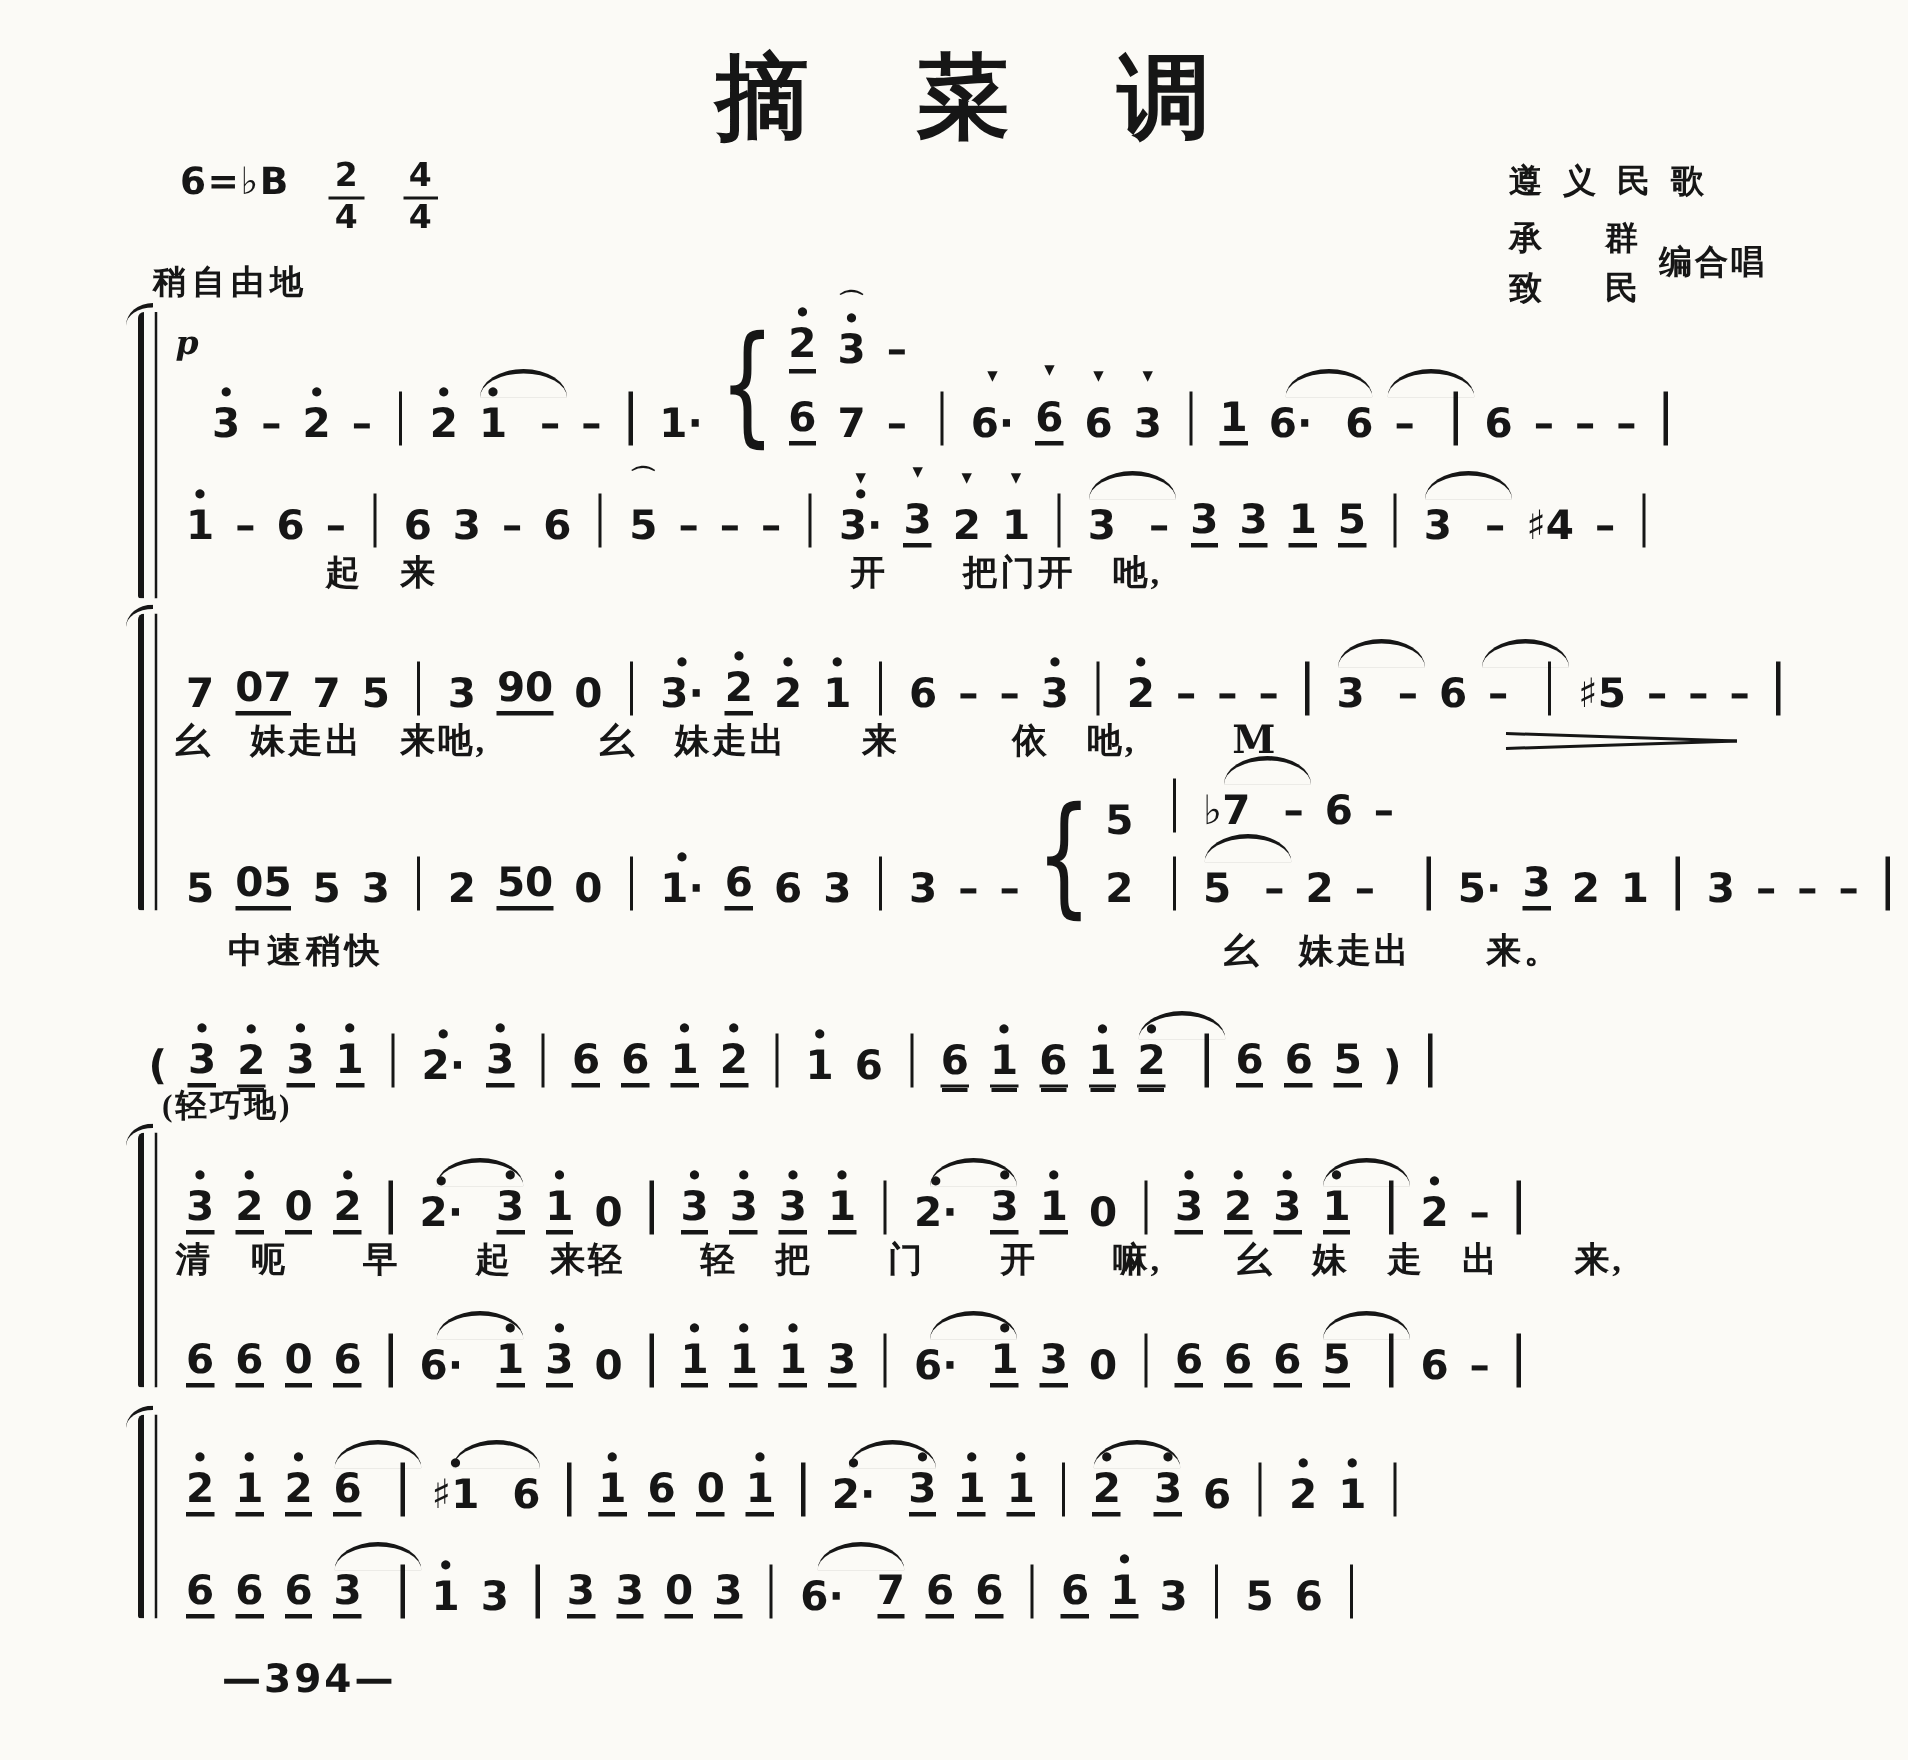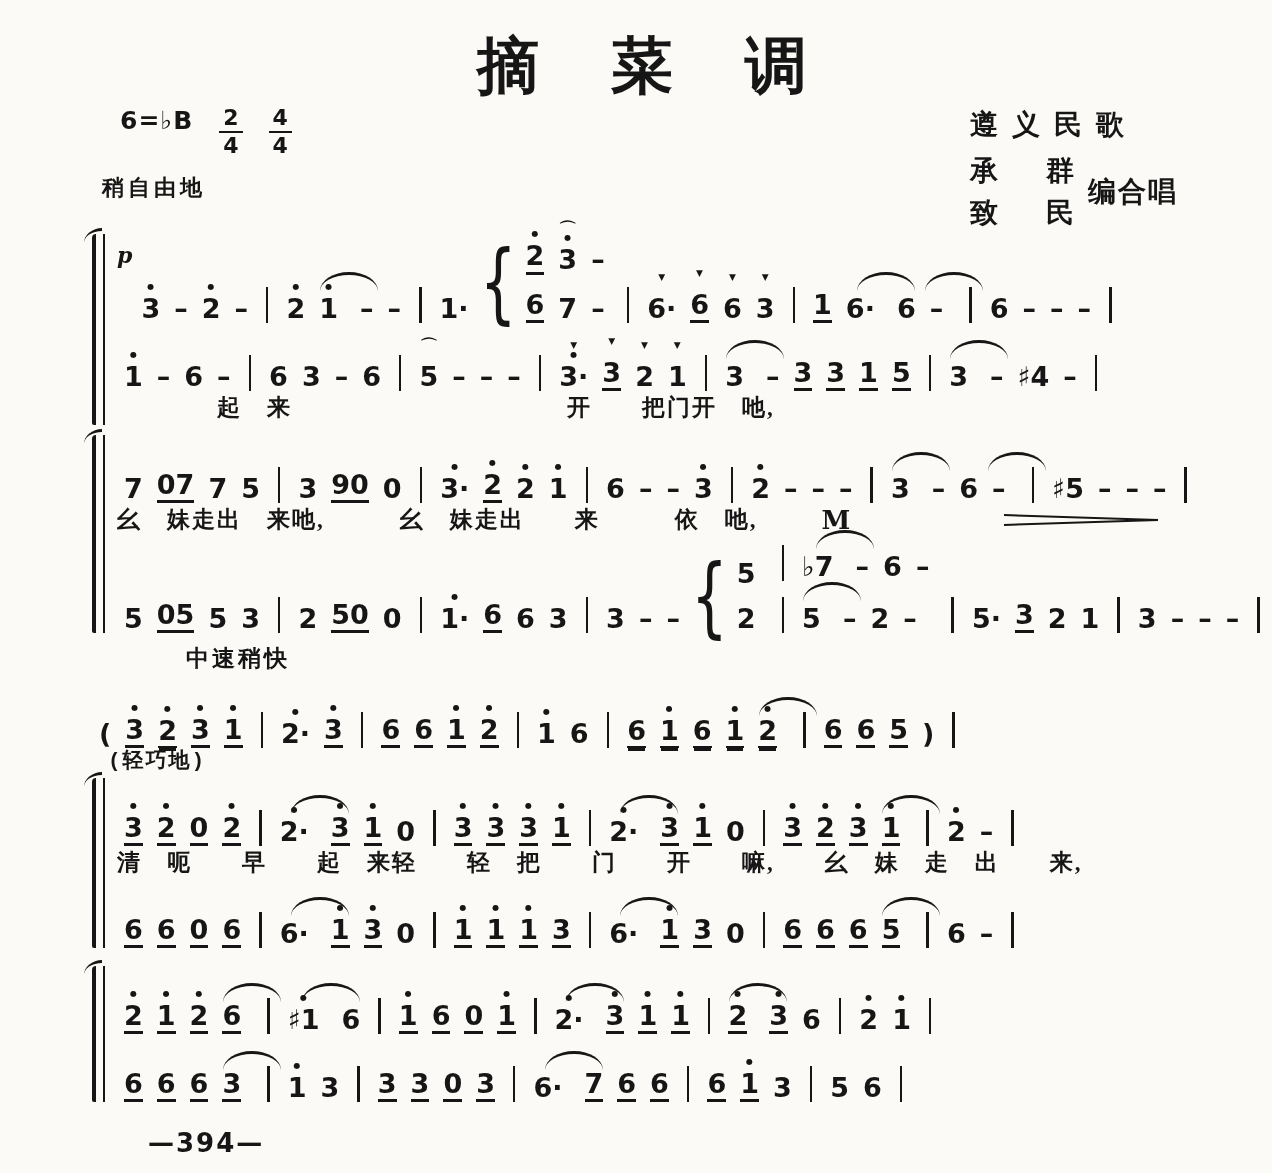--- a/index.html
+++ b/index.html
@@ -16,21 +16,21 @@
     letter-spacing:72px;text-indent:72px;margin:10px 0 6px 0;line-height:1.1;
     font-family:"Liberation Serif","DejaVu Serif",serif;
   }
   .hdr-row{display:flex;justify-content:space-between;align-items:flex-start;margin-top:2px;min-height:96px;}
   .keyline{display:flex;align-items:flex-start;font-weight:bold;font-size:25px;margin-left:28px;font-family:"DejaVu Sans",sans-serif;}
   .keysig{letter-spacing:1px;}
   .ts{display:inline-flex;flex-direction:column;align-items:center;font-size:22px;line-height:1.1;margin-left:26px;font-weight:bold;}
   .ts .num{border-bottom:2.5px solid #161616;padding:0 4px 1px 4px;}
   .ts .den{padding-top:1px;}
   .tempo1{font-size:22px;font-weight:bold;margin:14px 0 0 10px;letter-spacing:4px;}
-  .credits{font-size:28px;font-weight:bold;text-align:left;margin-right:14px;letter-spacing:2px;}
+  .credits{font-size:22px;font-weight:bold;text-align:left;margin-right:14px;letter-spacing:2px;}
   .credit-source{letter-spacing:14px;margin-bottom:6px;}
   .names-row{display:flex;align-items:center;}
   .names div{line-height:1.5;letter-spacing:10px;}
   .credit-role{margin-left:4px;}
 
   
   .system{display:flex;margin-bottom:10px;}
   .bracket{
     width:7px;flex:none;margin-right:12px;
     border-left:4px solid #161616;border-right:2px solid #161616;
@@ -69,23 +69,23 @@
   .dyn{font-style:italic;font-weight:bold;font-size:22px;align-self:flex-start;margin:0 2px 0 0;font-family:"DejaVu Serif",serif;}
 
   .lyrics{
     font-size:23px;min-height:34px;line-height:34px;letter-spacing:2px;
     white-space:pre;font-weight:bold;display:flex;align-items:center;
   }
   .mark-m{font-family:"DejaVu Serif",serif;font-size:26px;font-weight:bold;margin-left:64px;}
   .hairpin{margin-left:150px;}
 
   .row-split{display:flex;align-items:center;margin:2px 0 6px 0;}
-  .tempo2{font-size:23px;font-weight:bold;letter-spacing:3px;margin-left:94px;}
+  .tempo2{font-size:23px;font-weight:bold;letter-spacing:3px;margin-left:60px;}
   .lyr-right{margin-left:560px;}
-  .expr{font-size:21px;font-weight:bold;margin:-2px 0 4px 16px;letter-spacing:2px;font-family:Liberation Mono, monospace;}
+  .expr{font-size:21px;font-weight:bold;margin:-2px 0 4px 16px;letter-spacing:2px;}
 
   .intro-row{margin:6px 0 0 0;}
 
   .pageno{font-size:26px;font-weight:bold;margin:26px 0 0 56px;font-family:"DejaVu Sans",sans-serif;letter-spacing:2px;}
 </style>
 </head>
 <body>
 
 <div class="page">
 
@@ -337,20 +337,21 @@
               <span class="note">–</span>
               <span class="bar"></span>
             </span>
           </span>
       </div>
     </div>
   </div>
 
   <div class="row-split">
     <span class="tempo2">中速稍快</span>
+    <span class="lyrics lyr-right">幺　妹走出　　来。</span>
   </div>
 
   <div class="intro-row">
     <div class="staffrow">
       <span class="tokens-root">
           <span class="tokens">
             <span class="note">(</span>
             <span class="note u1">3<span class="dotA" style="font-size: 8px;">●</span></span>
             <span class="note u2">2<span class="dotA" style="font-size: 8px;">●</span></span>
             <span class="note u1">3<span class="dotA" style="font-size: 8px;">●</span></span>

